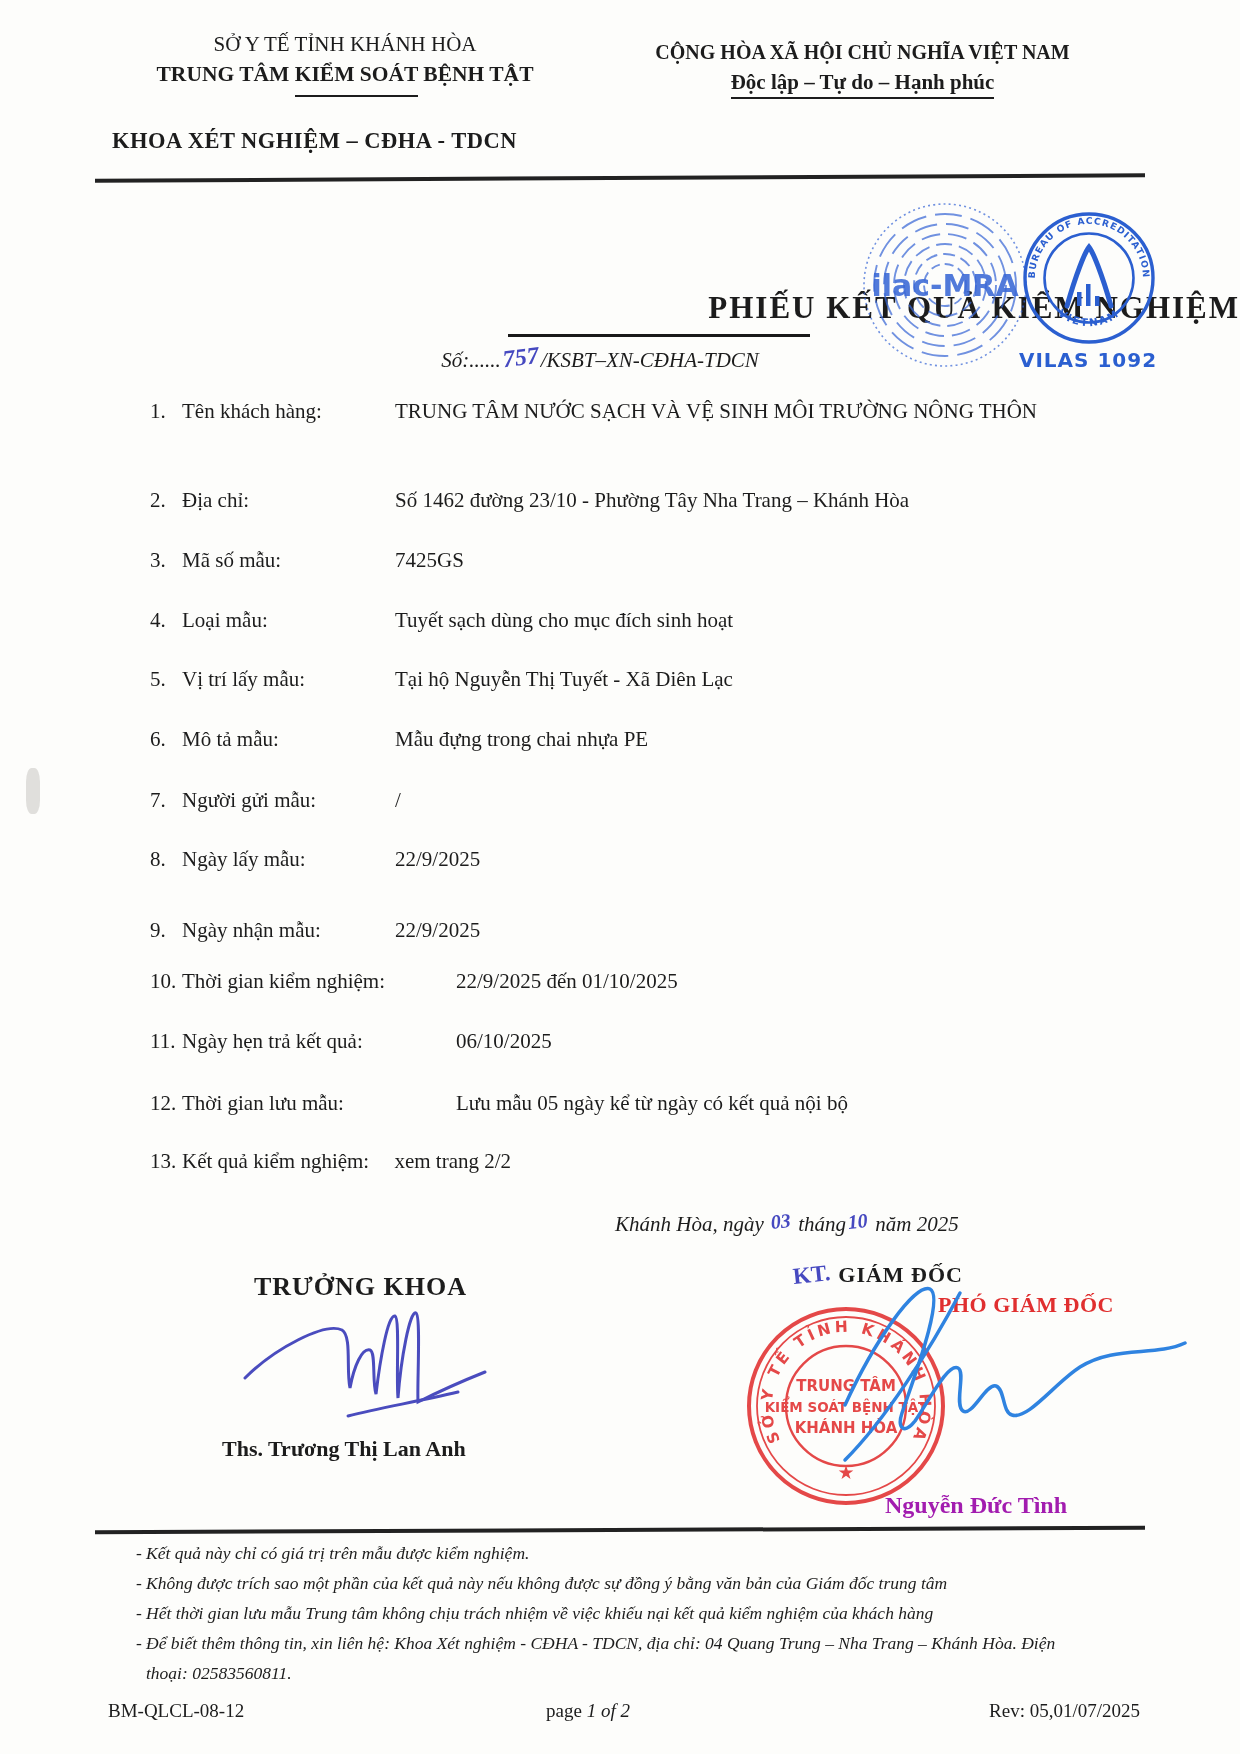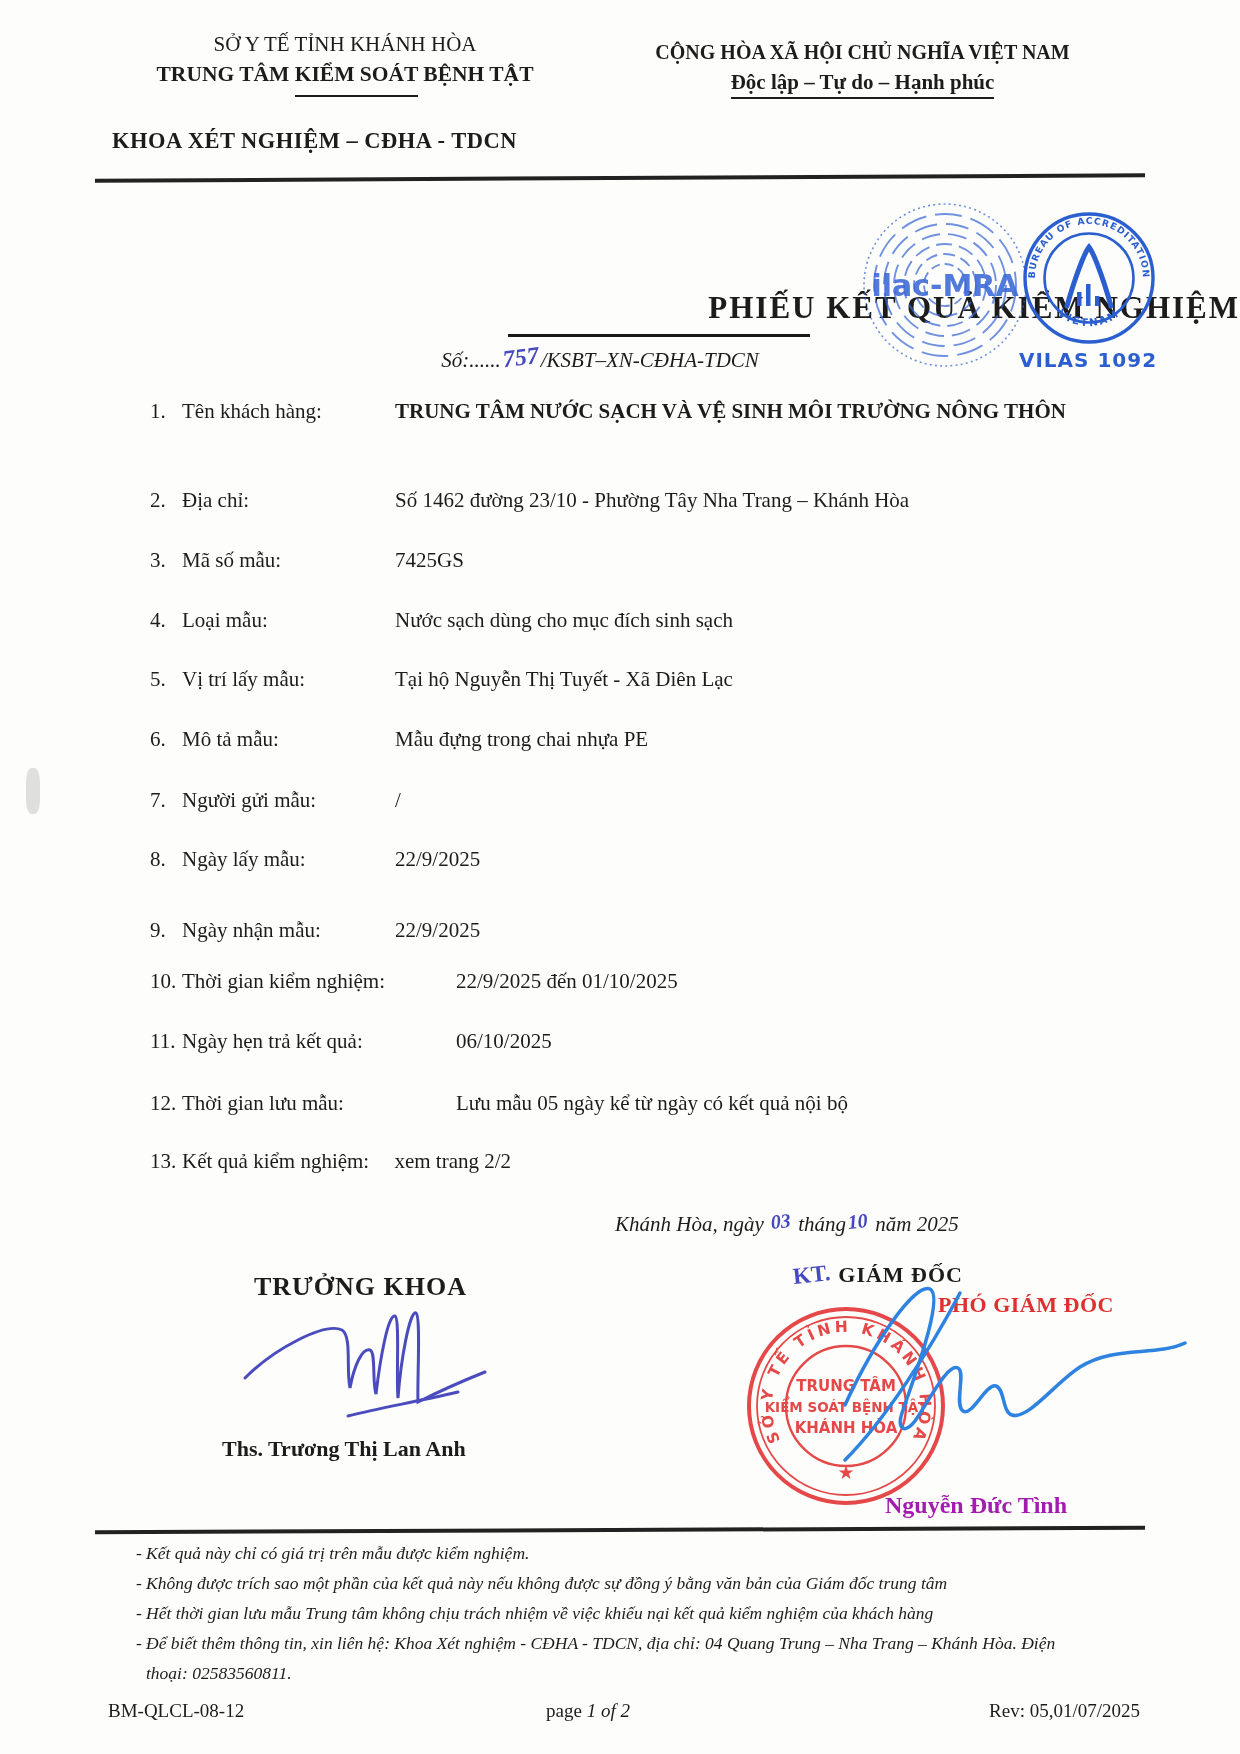--- a/index.html
+++ b/index.html
@@ -40,21 +40,21 @@
   .stamp-vilas{left:1014px;top:206px;}
   .vilas-caption{left:1012px;top:348px;width:152px;text-align:center;font-family:"DejaVu Sans","Liberation Sans",sans-serif;font-size:20px;font-weight:bold;color:#2b5fd0;letter-spacing:1px;}
 
   
   .frow{position:absolute;left:150px;font-size:21px;line-height:1.32;}
   .frow .num{display:inline-block;width:32px;}
   .frow .lbl{display:inline-block;}
   .frow .val{position:absolute;white-space:nowrap;}
   .val-a{left:245px;}
   .val-b{left:306px;}
-  .val-wrap{white-space:normal !important;width:680px;font-weight:bold;}
+  .val-wrap{white-space:normal !important;width:680px;font-weight:normal;}
   .val-inline{position:static !important;margin-left:20px;}
 
   
   .date-line{left:615px;top:1212px;width:430px;font-size:21px;font-style:italic;}
   .sig-left-title{left:254px;top:1272px;font-size:26px;font-weight:bold;letter-spacing:1px;}
   .sig-left-name{left:222px;top:1436px;font-size:22px;font-weight:bold;}
   .sig-right-head{left:793px;top:1262px;font-size:22px;}
   .sig-right-head .kt{color:#4649c0;font-weight:bold;font-size:23px;display:inline-block;transform:rotate(-6deg);margin-right:8px;}
   .sig-right-head .gd{font-weight:bold;letter-spacing:1px;}
   .deputy{left:938px;top:1292px;font-size:22px;font-weight:bold;color:#e02f2f;letter-spacing:.5px;}
@@ -140,21 +140,21 @@
   <div class="frow" style="top:487px">
     <span class="num">2.</span><span class="lbl">Địa chỉ:</span>
     <span class="val val-a">Số 1462 đường 23/10 - Phường Tây Nha Trang – Khánh Hòa</span>
   </div>
   <div class="frow" style="top:547px">
     <span class="num">3.</span><span class="lbl">Mã số mẫu:</span>
     <span class="val val-a">7425GS</span>
   </div>
   <div class="frow" style="top:607px">
     <span class="num">4.</span><span class="lbl">Loại mẫu:</span>
-    <span class="val val-a">Nước sạch dùng cho mục đích sinh sạch</span>
+    <span class="val val-a">Tuyết sạch dùng cho mục đích sinh hoạt</span>
   </div>
   <div class="frow" style="top:666px">
     <span class="num">5.</span><span class="lbl">Vị trí lấy mẫu:</span>
     <span class="val val-a">Tại hộ Nguyễn Thị Tuyết - Xã Diên Lạc</span>
   </div>
   <div class="frow" style="top:726px">
     <span class="num">6.</span><span class="lbl">Mô tả mẫu:</span>
     <span class="val val-a">Mẫu đựng trong chai nhựa PE</span>
   </div>
   <div class="frow" style="top:787px">

